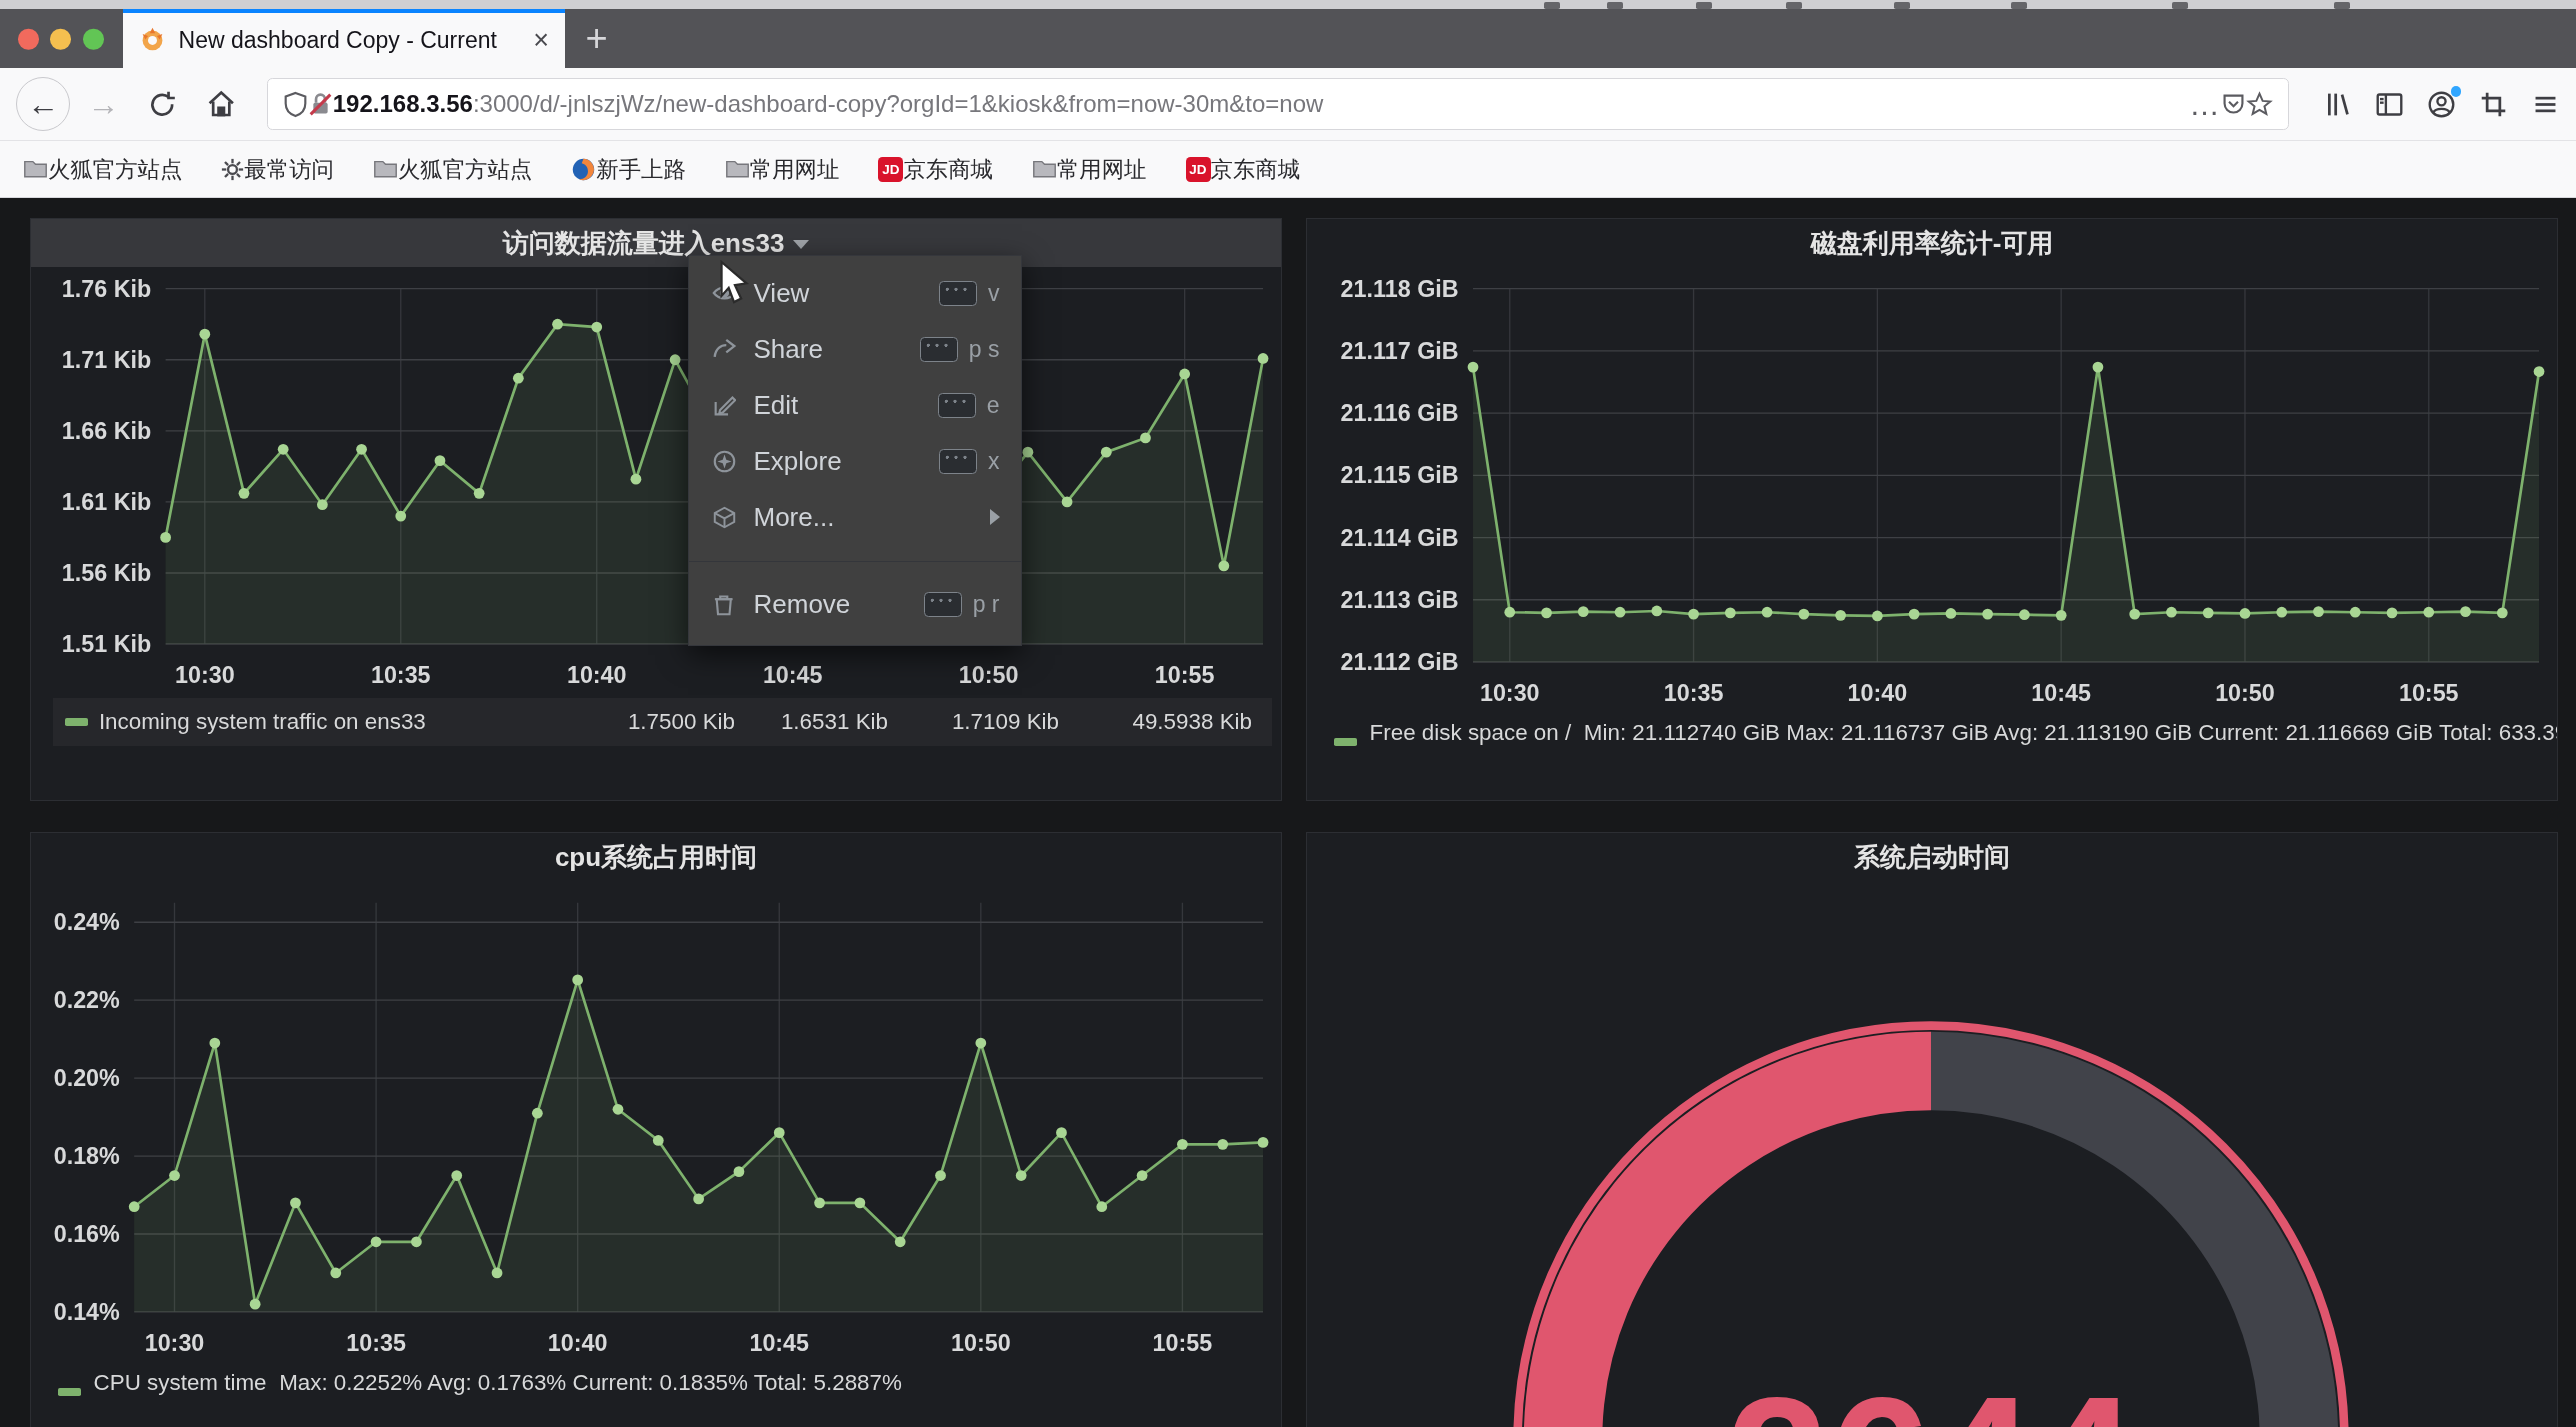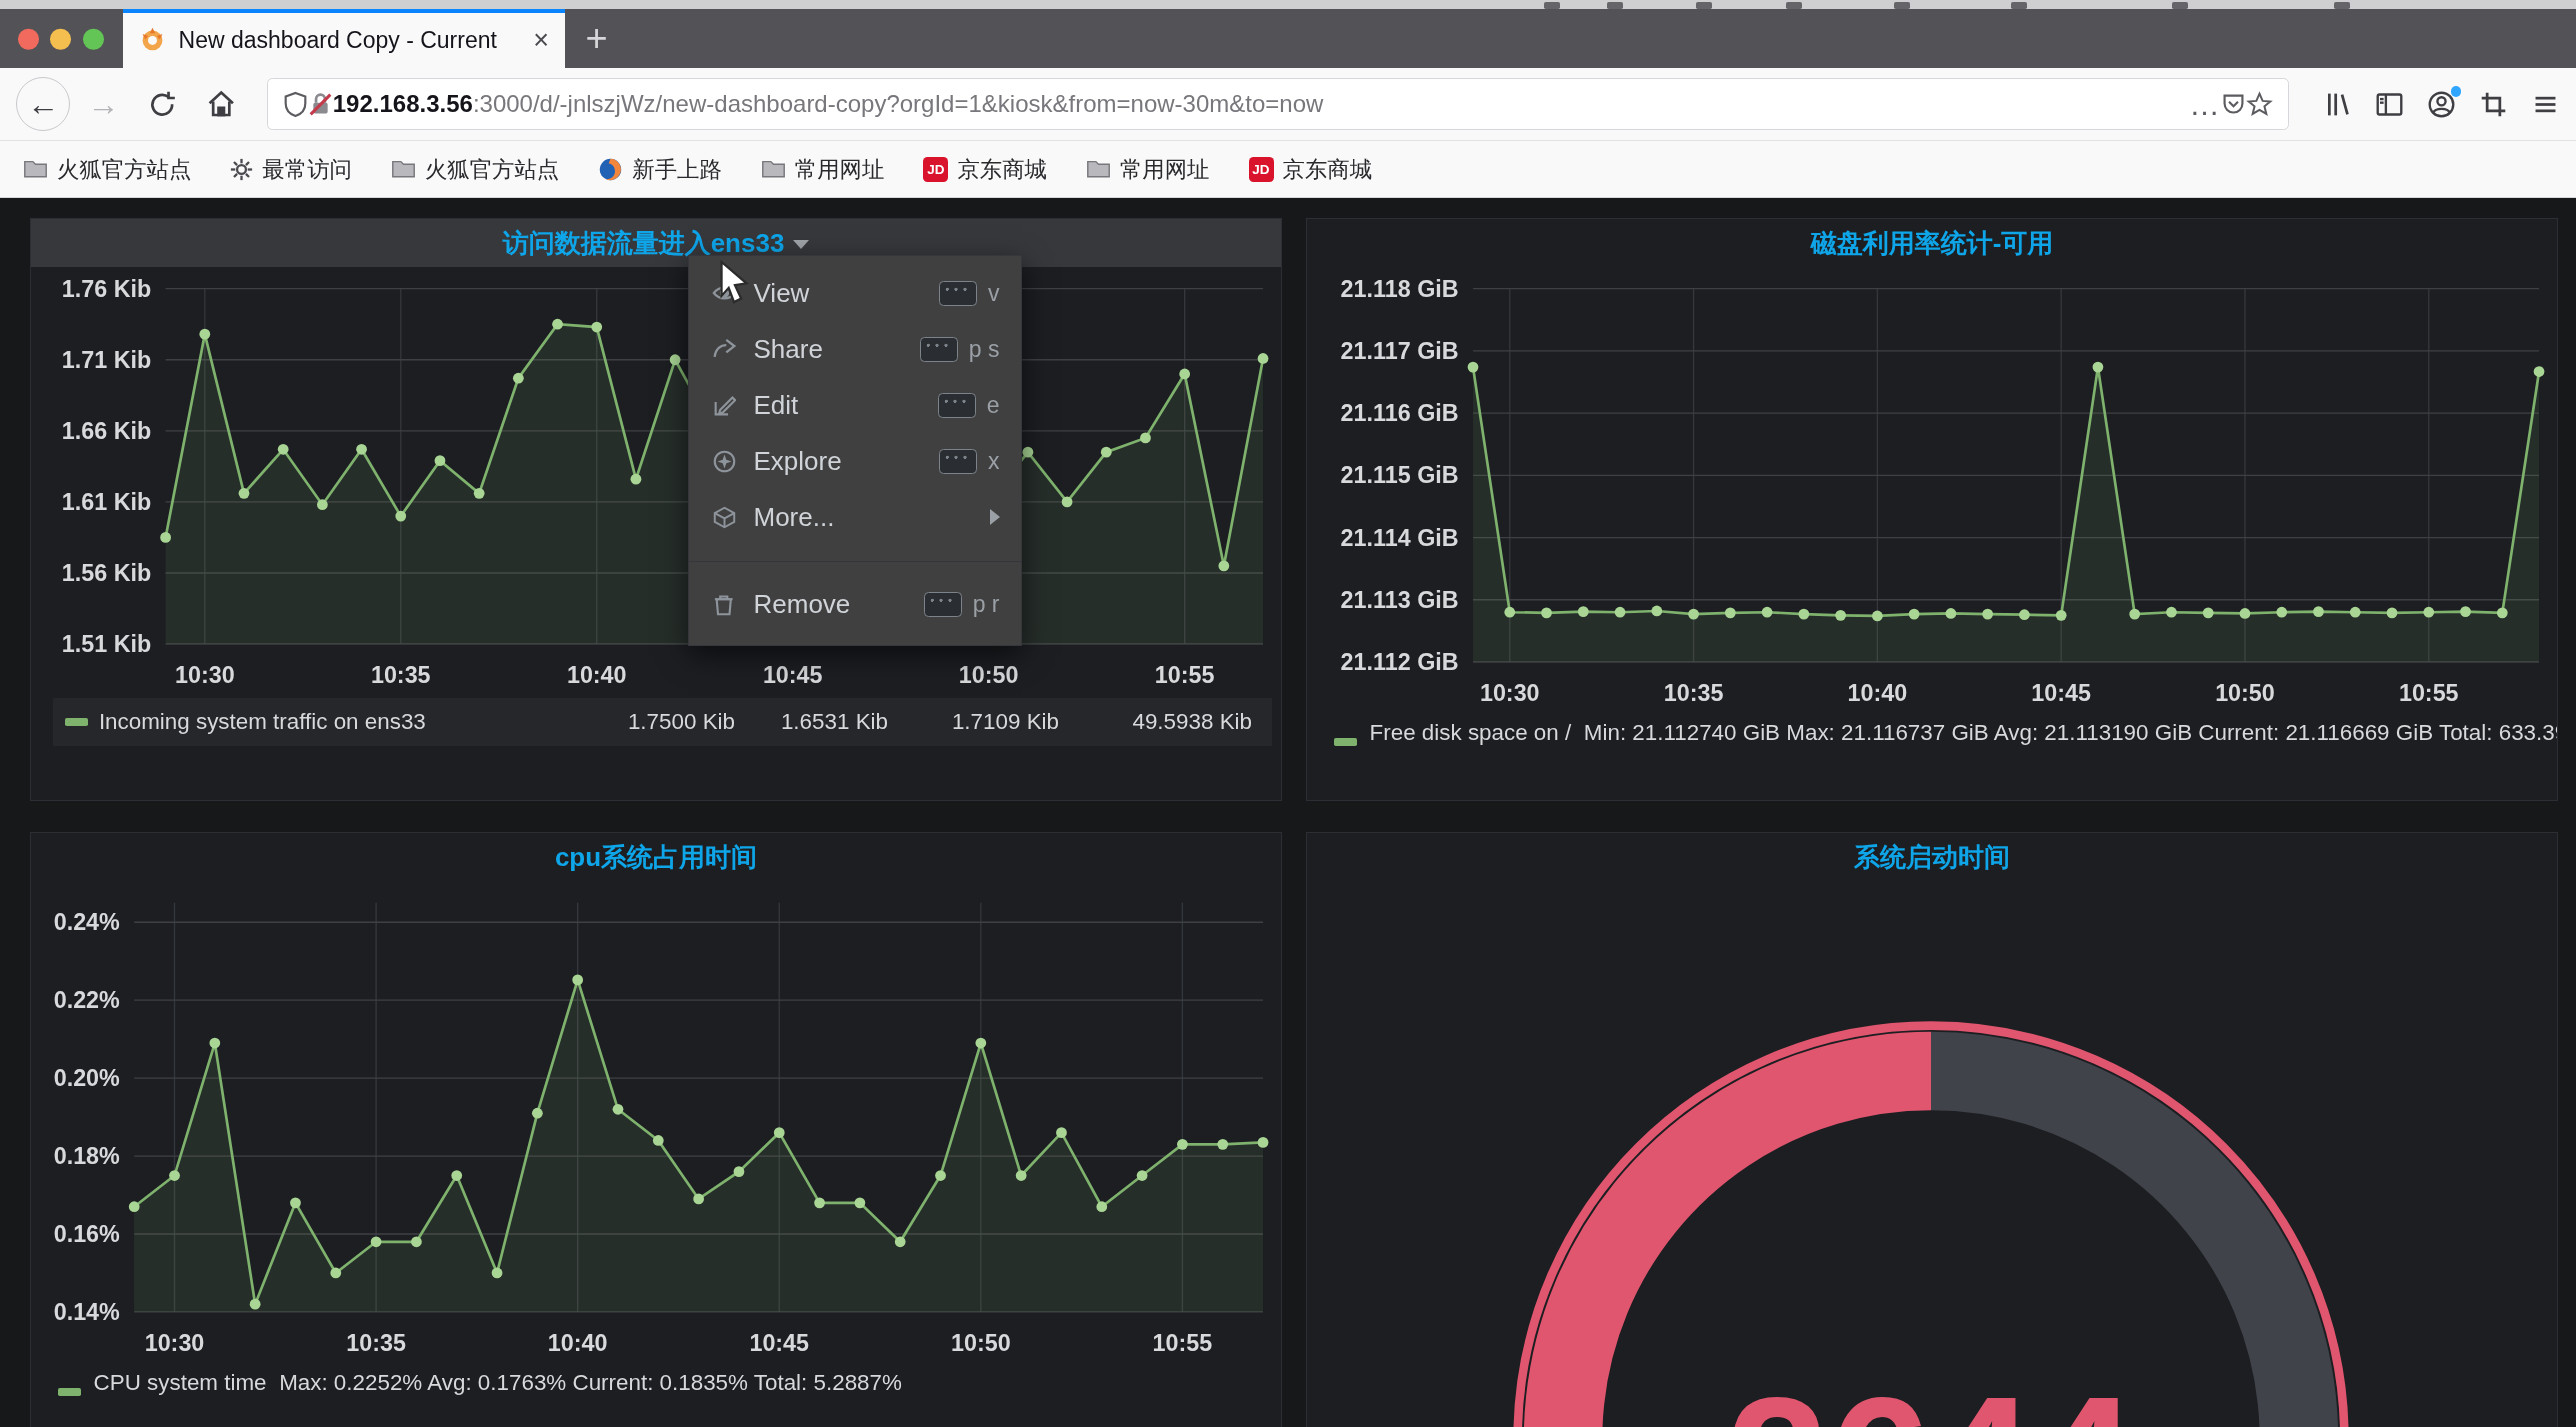--- a/index.html
+++ b/index.html
@@ -36,32 +36,32 @@
   #url-text{flex:1;font-size:24px;white-space:nowrap;overflow:hidden;}
   #url-text .host{color:#15141a;font-weight:bold;}
   #url-text .rest{color:#77777c;}
   .urlicon{display:flex;align-items:center;justify-content:center;color:#5b5b60;}
   .dots{font-size:30.5px;color:#5b5b60;letter-spacing:1.8px;line-height:18px;}
   .tb-right{display:flex;align-items:center;gap:23px;margin-left:14.4px;}
   .tb-right .urlicon{position:relative;}
   .badge-dot{position:absolute;top:-3.6px;right:-5.4px;width:10.8px;height:10.8px;border-radius:50%;background:#30a6ff;}
   
   #bookmarks{height:56px;background:#f9f9fa;border-bottom:0.9px solid #d8d8dc;display:flex;align-items:center;padding:0 23px;gap:39px;}
-  .bm{display:flex;align-items:center;gap:9px;font-size:22.4px;color:#2a2a2e;white-space:nowrap;}
+  .bm{display:flex;align-items:center;font-size:22.4px;color:#2a2a2e;white-space:nowrap;}
   .jd{width:25px;height:25px;border-radius:4.5px;background:#d9132b;color:#fff;font-weight:bold;font-size:13.5px;display:flex;align-items:center;justify-content:center;}
   
   #content{
     height:1231px;box-sizing:border-box;background:#17181a;
     padding:20px 18px 0 30px;display:grid;grid-template-columns:1252px 1252px;
     grid-template-rows:583px 628px;gap:31px 24px;
   }
   .panel{background:#1c1e22;border:0.9px solid #2c2e33;box-sizing:border-box;position:relative;overflow:hidden;display:flex;flex-direction:column;}
   .panel-header{height:48px;display:flex;align-items:center;justify-content:center;gap:9px;flex:none;}
   .panel-header.hl{background:#37383c;}
-  .panel-title{font-size:26px;font-weight:bold;color:#0ea5e9;white-space:nowrap;}
+  .panel-title{font-size:26px;font-weight:bold;color:#e5e5e5;white-space:nowrap;}
   .caret{width:0;height:0;border-left:8px solid transparent;border-right:8px solid transparent;border-top:9px solid #9fa3a8;margin-top:3.6px;}
   
   .legend-table{padding:0 9px 5.4px 21.5px;font-size:22.4px;}
   .lt-row{display:grid;grid-template-columns:1fr 171px 153px 171px 193px;align-items:center;height:43px;}
   .lt-row .cell{text-align:right;padding-right:20px;}
   .lt-head{color:#33b5e5;font-weight:bold;}
   .lt-series{background:#26272b;color:#d8d9da;height:48px;}
   .series-name{display:flex;align-items:center;gap:10.8px;padding-left:12.6px;color:#d8d9da;}
   .swatch{width:23px;height:7.2px;border-radius:1.8px;background:#7eb26d;flex:none;}
   

